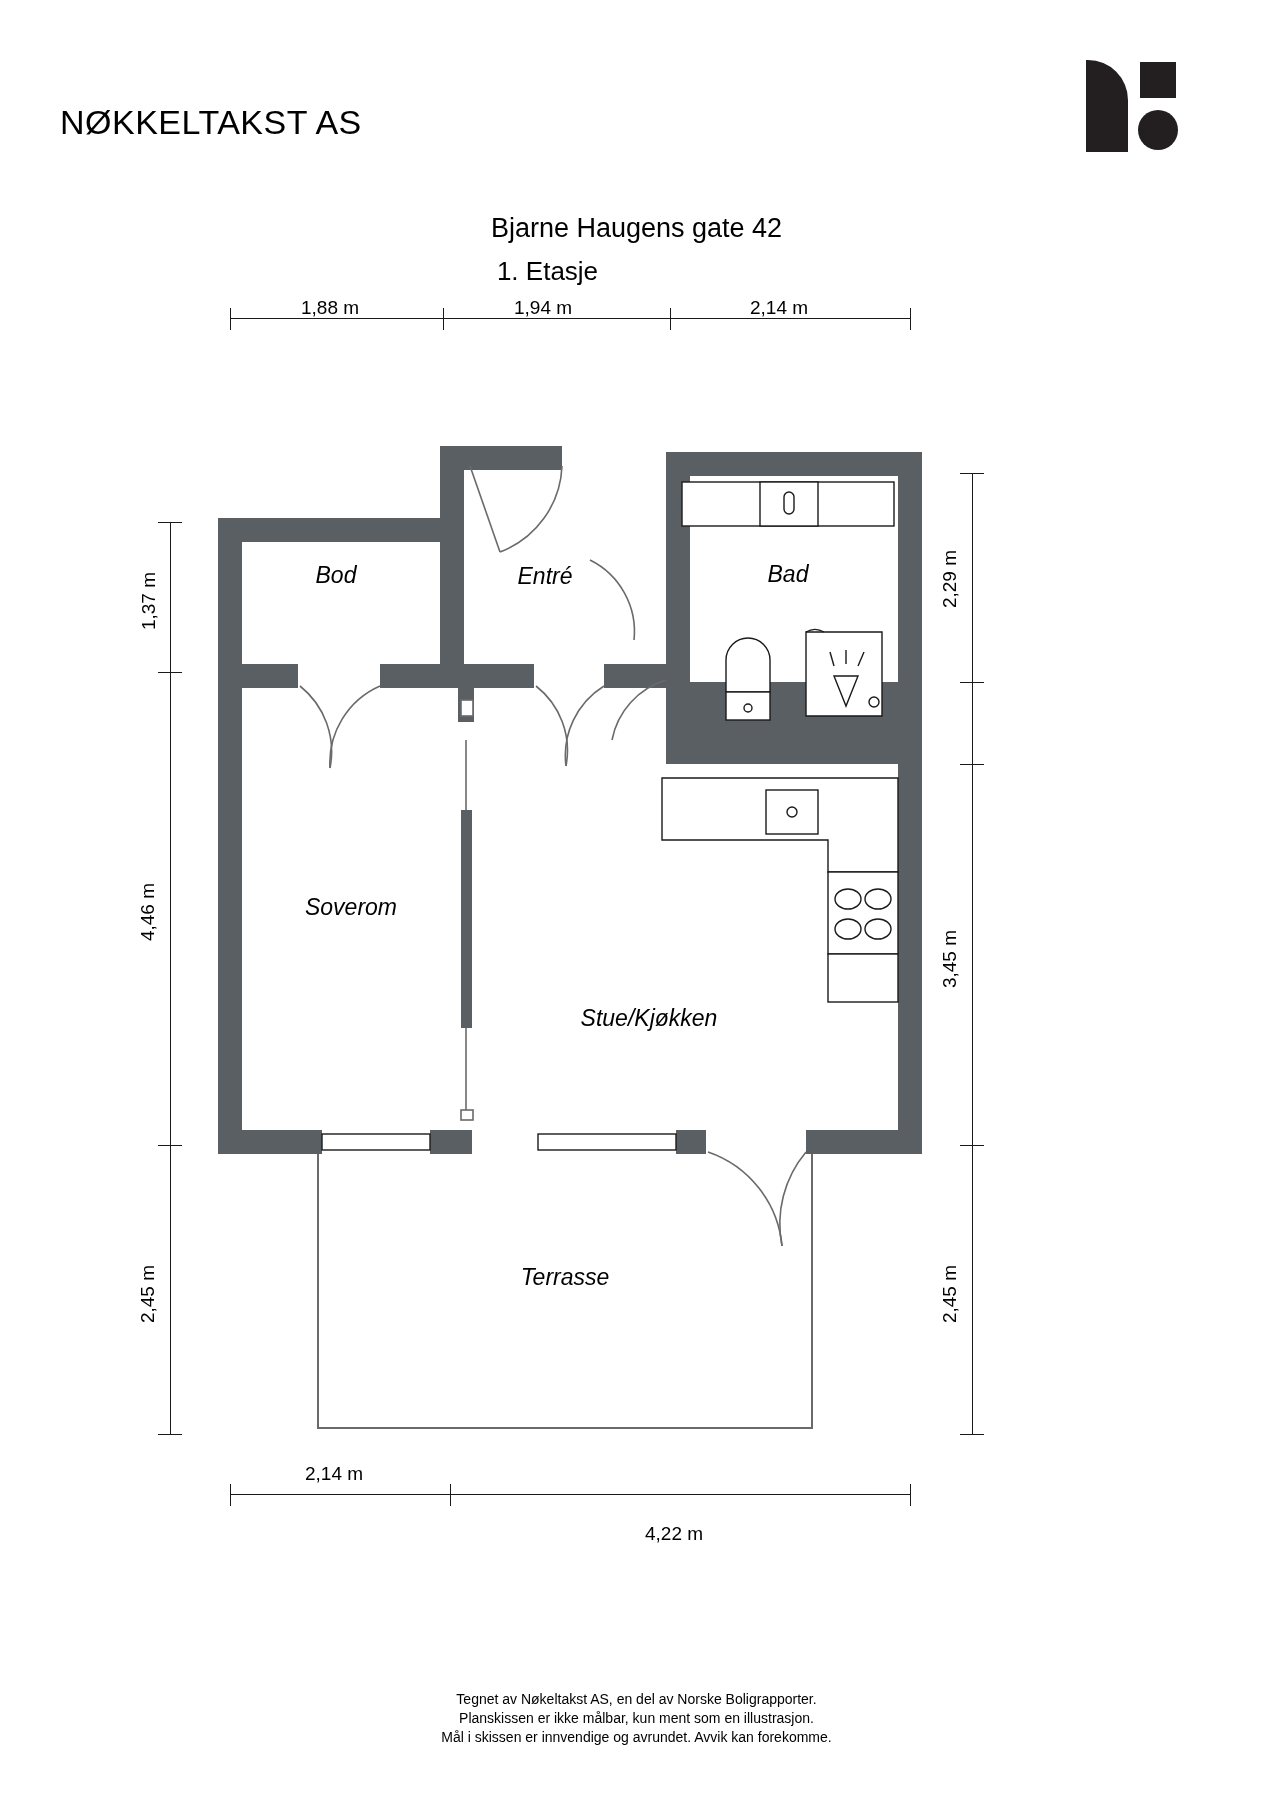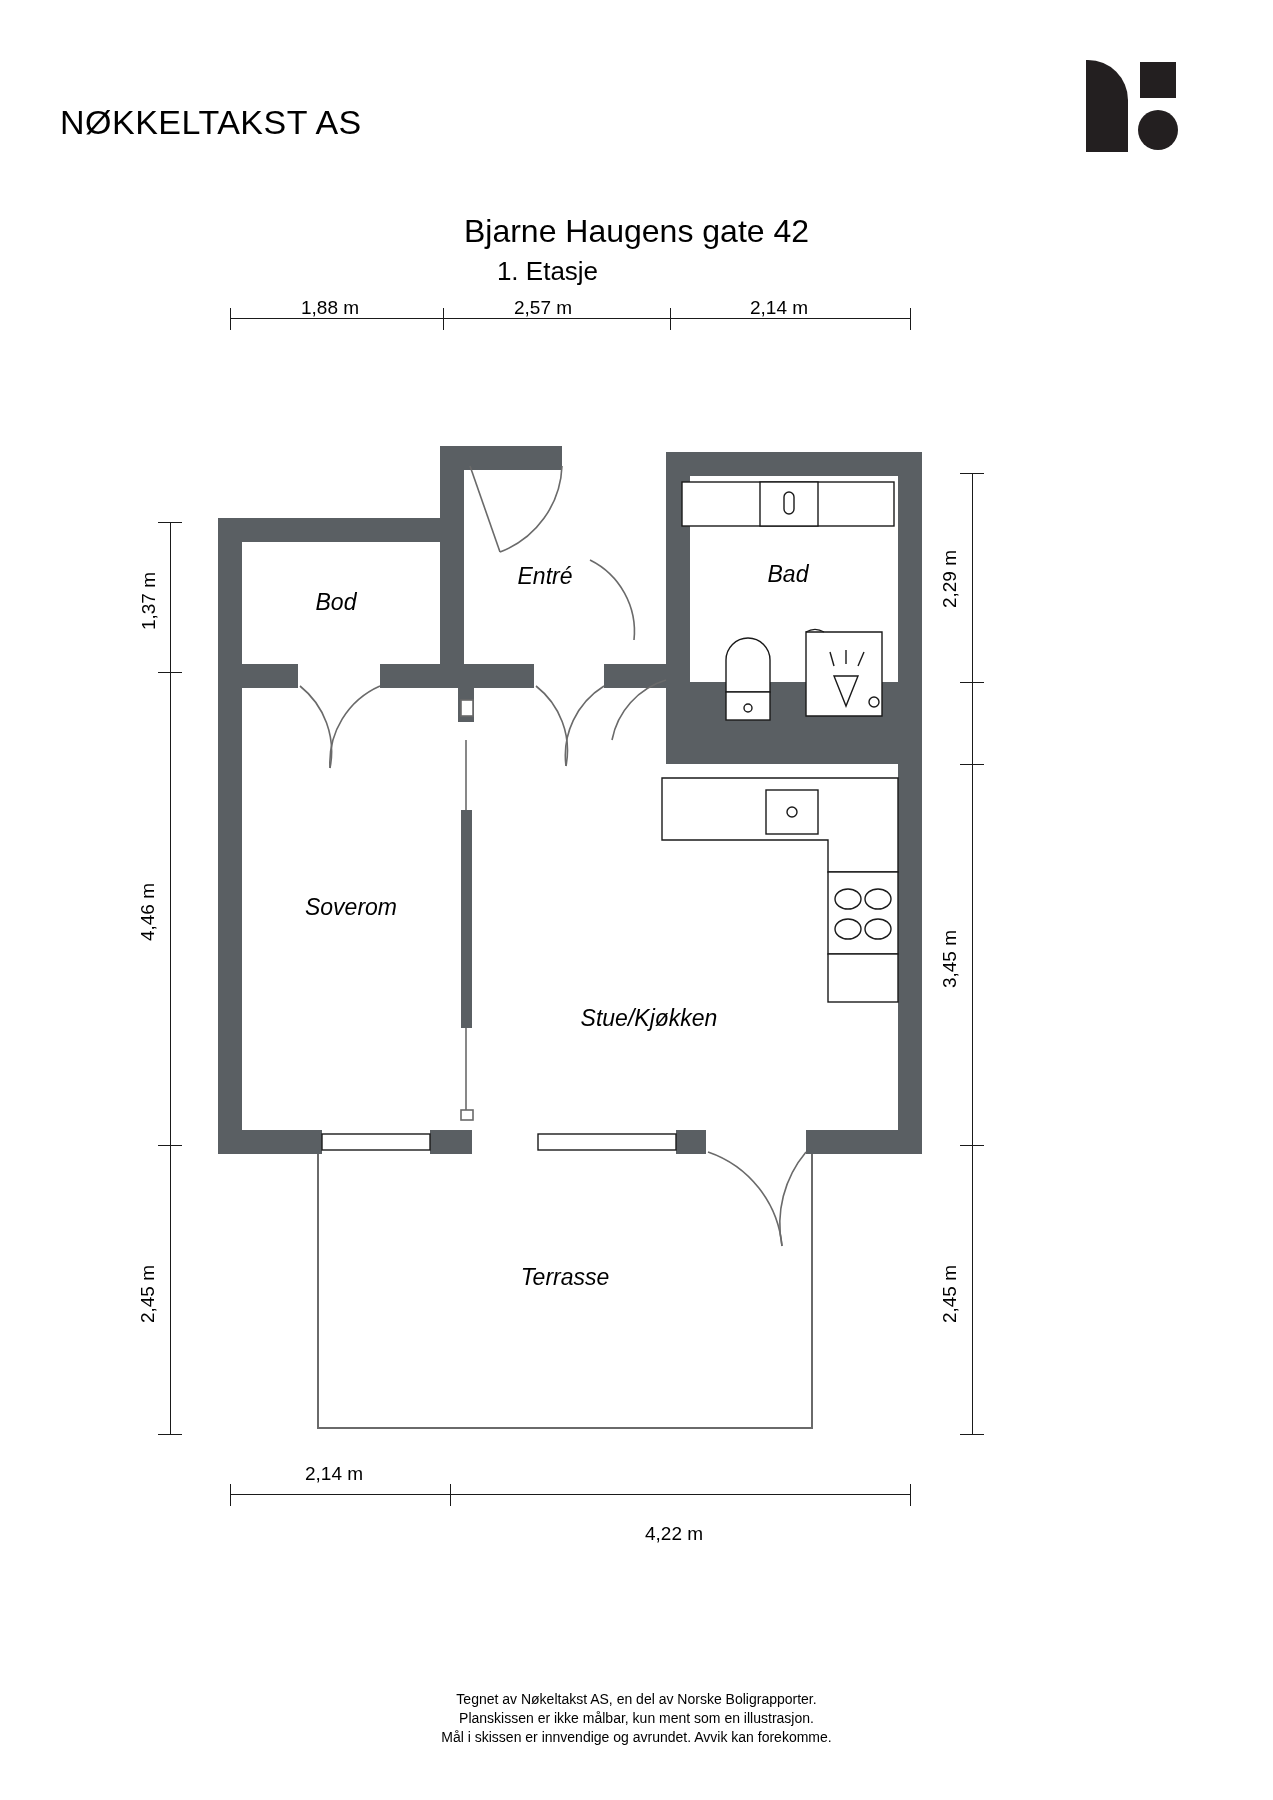--- a/index.html
+++ b/index.html
@@ -59,21 +59,21 @@
     background: #231f20;
   }
 
   
   .plan-title {
     position: absolute;
     left: 0;
     top: 213px;
     width: 1273px;
     text-align: center;
-    font-size: 32px;
+    font-size: 27px;
   }
   .plan-subtitle {
     position: absolute;
     left: 0;
     top: 256px;
     width: 1095px;
     text-align: center;
     font-size: 26px;
   }
 
@@ -153,21 +153,21 @@
 <div class="plan-title">Bjarne Haugens gate 42</div>
 <div class="plan-subtitle">1. Etasje</div>
 
 <div class="dim-line-h" style="left:230px; top:318px; width:680px;"></div>
 <div class="tick-v" style="left:230px; top:308px;"></div>
 <div class="tick-v" style="left:443px; top:308px;"></div>
 <div class="tick-v" style="left:670px; top:308px;"></div>
 <div class="tick-v" style="left:910px; top:308px;"></div>
 
 <div class="dim-label" style="left:301px; top:297px;">1,88 m</div>
-<div class="dim-label" style="left:514px; top:297px;">2,57 m</div>
+<div class="dim-label" style="left:514px; top:297px;">1,94 m</div>
 <div class="dim-label" style="left:750px; top:297px;">2,14 m</div>
 
 <div class="dim-line-v" style="left:170px; top:522px; width:0; height:912px;"></div>
 <div class="tick-h" style="left:158px; top:522px;"></div>
 <div class="tick-h" style="left:158px; top:672px;"></div>
 <div class="tick-h" style="left:158px; top:1145px;"></div>
 <div class="tick-h" style="left:158px; top:1434px;"></div>
 
 <div class="dim-label vert" style="left:120px; top:590px; transform:rotate(-90deg);">1,37 m</div>
 <div class="dim-label vert" style="left:119px; top:901px; transform:rotate(-90deg);">4,46 m</div>
@@ -299,21 +299,21 @@
     <rect x="828" y="872" width="70" height="82"></rect>
     <rect x="828" y="954" width="70" height="48"></rect>
     <ellipse cx="848" cy="899" rx="13" ry="10"></ellipse>
     <ellipse cx="878" cy="899" rx="13" ry="10"></ellipse>
     <ellipse cx="848" cy="929" rx="13" ry="10"></ellipse>
     <ellipse cx="878" cy="929" rx="13" ry="10"></ellipse>
   </g>
 
 </svg>
 
-<div class="room-label" style="left:336px; top:589px;">Bod</div>
+<div class="room-label" style="left:336px; top:562px;">Bod</div>
 <div class="room-label" style="left:545px; top:563px;">Entré</div>
 <div class="room-label" style="left:788px; top:561px;">Bad</div>
 <div class="room-label" style="left:351px; top:894px;">Soverom</div>
 <div class="room-label" style="left:649px; top:965px;margin-top:40px;">Stue/Kjøkken</div>
 <div class="room-label" style="left:565px; top:1264px;">Terrasse</div>
 
 <div class="footer footer-l1">Tegnet av Nøkeltakst AS, en del av Norske Boligrapporter.</div>
 <div class="footer footer-l2">Planskissen er ikke målbar, kun ment som en illustrasjon.</div>
 <div class="footer footer-l3">Mål i skissen er innvendige og avrundet. Avvik kan forekomme.</div>
 

